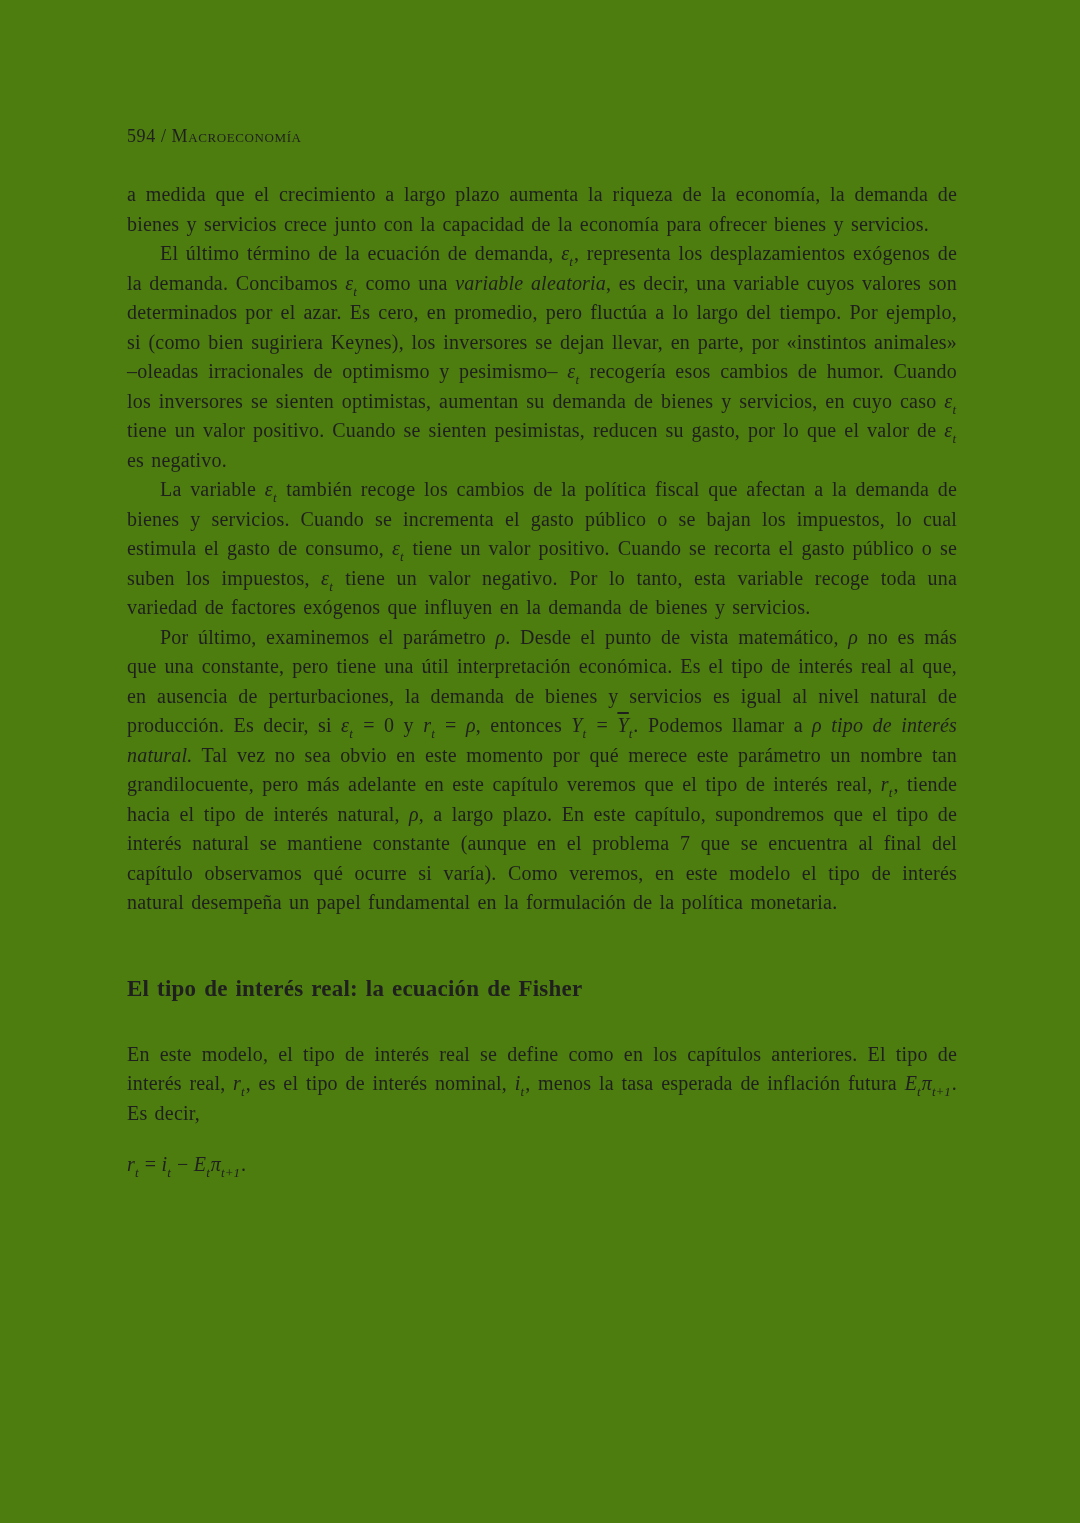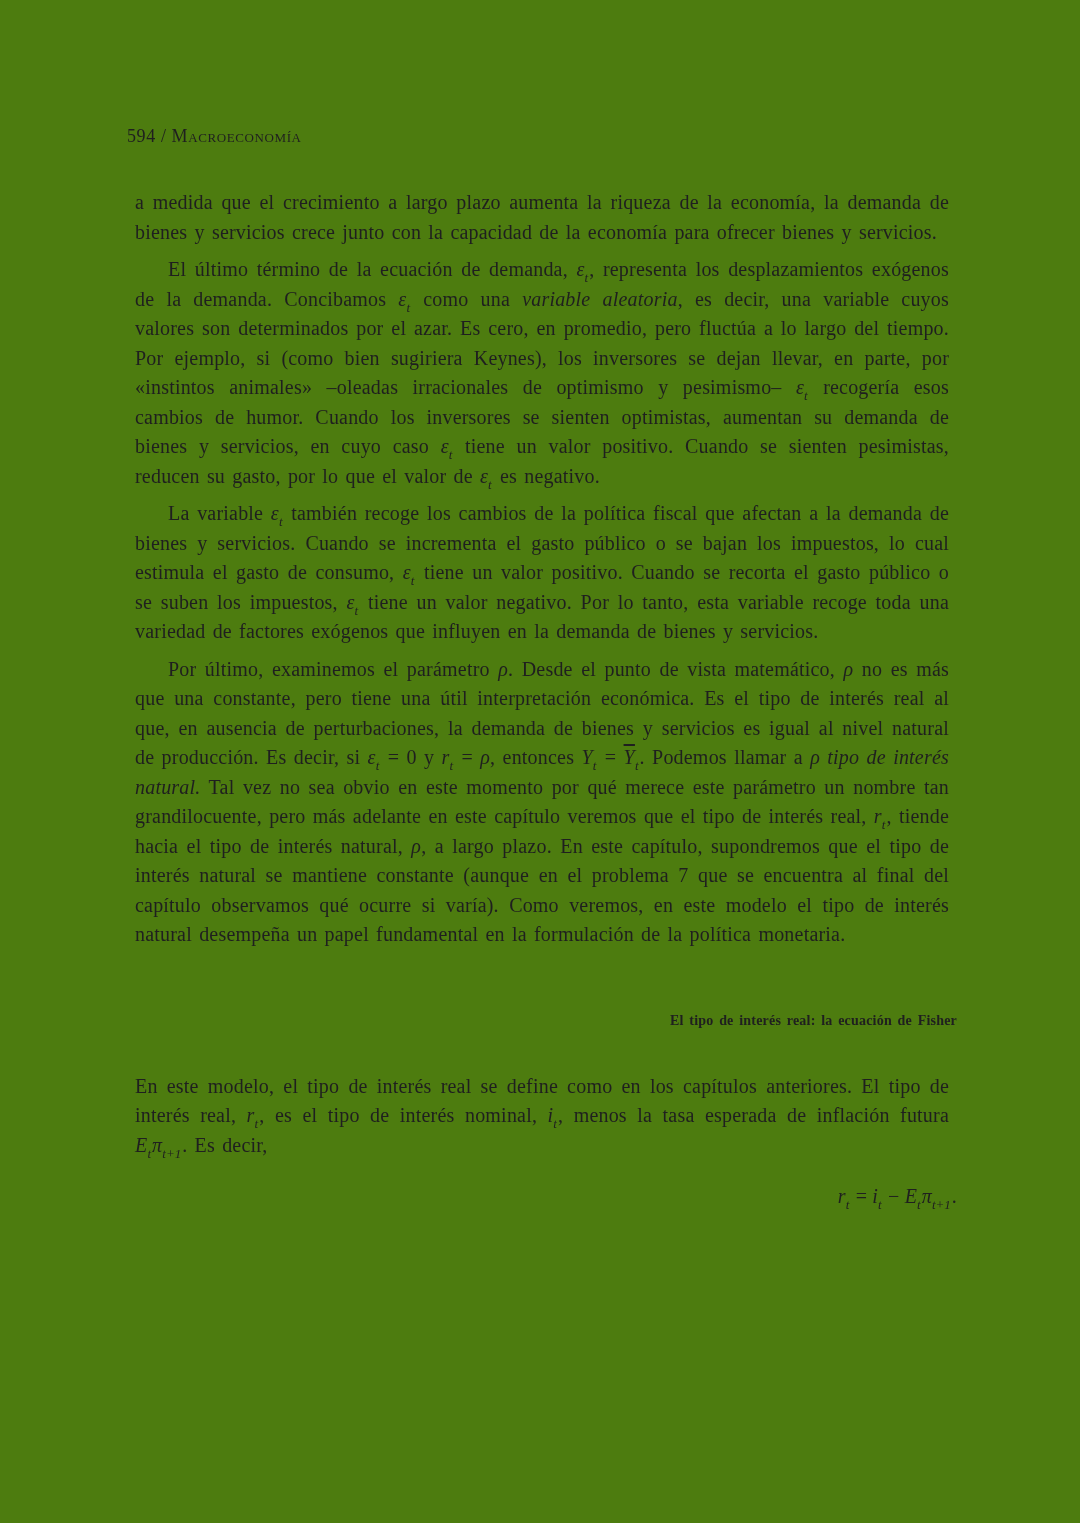--- a/index.html
+++ b/index.html
@@ -24,43 +24,43 @@
     left: 127px;
     top: 180px;
     width: 830px;
     font-size: 20px;
     line-height: 29.5px;
     text-align: justify;
     word-spacing: 2px;
     letter-spacing: 0.2px;
     hyphens: none;
   }
-  p.para { margin: 8px; }
+  p.para { margin: 0; }
   p.para.indent { text-indent: 33px; }
   .seg-i   { font-style: italic; }
   .seg-ibar { font-style: italic; text-decoration: overline; }
   .seg-sub {
     font-style: italic;
     font-size: 13px;
     vertical-align: -6px;
     line-height: 0;
     letter-spacing: 0;
     padding-right: 1px;
   }
   h2.section-heading {
-    font-size: 14px;
+    font-size: 23px;
     font-weight: bold;
     line-height: 30px;
     margin: 56px 0 36px 0;
-    text-align: right;
+    text-align: left;
     letter-spacing: 0.2px;
   }
   .equation {
     margin: 22px 0 0 0;
-    text-align: right;
+    text-align: left;
     text-indent: 0;
     word-spacing: normal;
   }
 </style>
 </head>
 <body>
 
 <div class="page" style="color: rgb(31, 31, 31); background: #4d7c0f;">
   <div class="running-head">594 / Macroeconomía</div>
   <div class="body-col">

